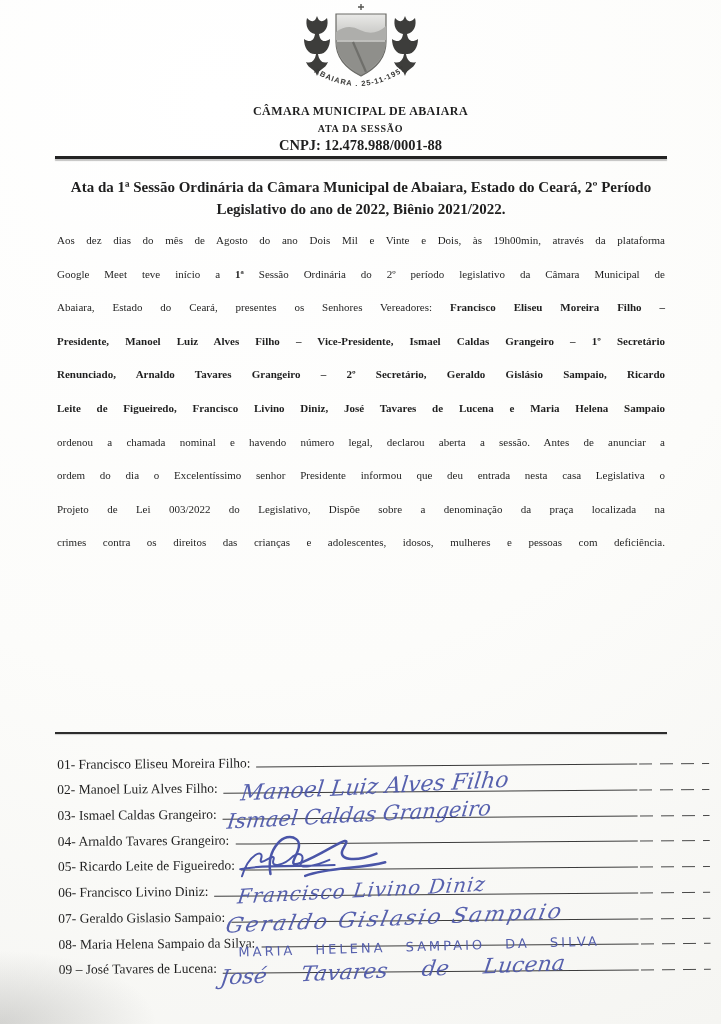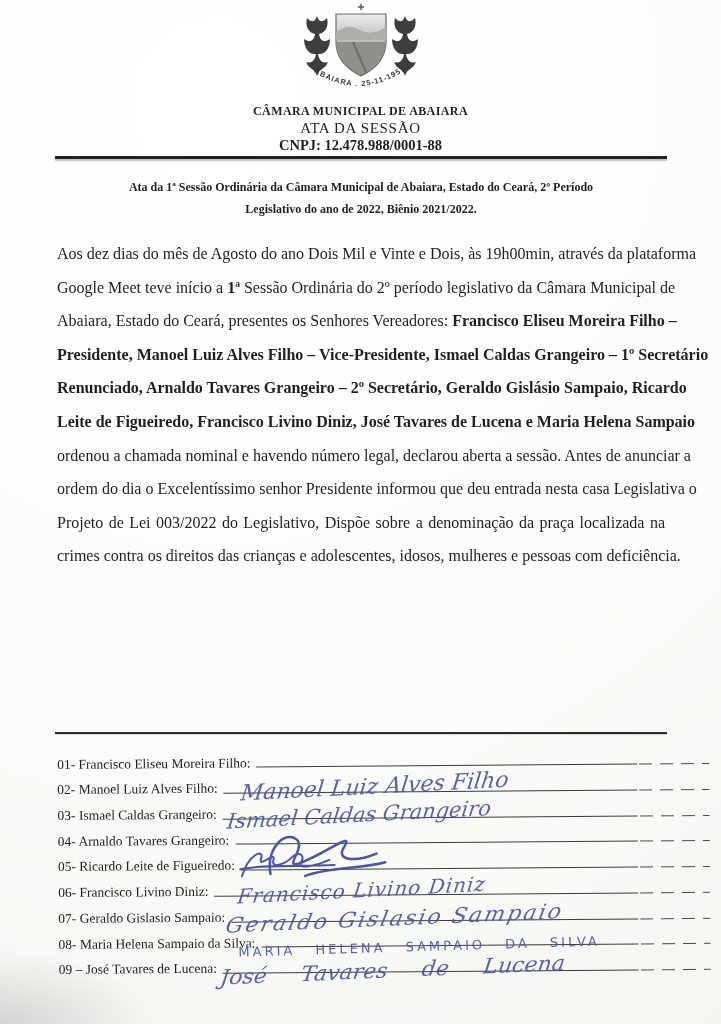--- a/index.html
+++ b/index.html
@@ -6,30 +6,30 @@
   .page{
     position:relative;width:721px;height:1024px;margin:0 auto;overflow:hidden;
     background:radial-gradient(circle at 30% 10%, #ffffff 0%, #fcfcfa 55%, #f5f5f2 100%);
     font-family:"Liberation Serif", serif;color:#1f1f1f;
   }
   
   .crest{position:absolute;top:4px;left:50%;transform:translateX(-50%);}
   
   .hdr{position:absolute;top:103px;left:0;width:721px;text-align:center;line-height:17px;}
   .org{font-size:12px;font-weight:700;letter-spacing:.4px;}
-  .doctype{font-size:15px;font-weight:400;letter-spacing:.7px;}
+  .doctype{font-size:10px;font-weight:700;letter-spacing:.7px;}
   .cnpj{font-size:14.5px;font-weight:700;}
   .rule{position:absolute;left:55px;width:612px;}
   .rule-top{top:156px;height:3px;background:#232323;box-shadow:0 2px 1px rgba(90,90,90,.35);}
   .rule-mid{top:732px;height:2px;background:#2d2d2d;box-shadow:0 1px 1px rgba(110,110,110,.3);}
   
   .title{position:absolute;top:176px;left:57px;width:608px;text-align:center;
-         font-weight:700;font-size:12px;line-height:22px;}
+         font-weight:700;font-size:15px;line-height:22px;}
   
-  .bodytext{position:absolute;top:237px;left:57px;width:608px;font-size:16px;}
+  .bodytext{position:absolute;top:224px;left:57px;width:608px;font-size:11px;}
   .bodyline{height:33.6px;line-height:33.6px;white-space:nowrap;
             text-align:justify;text-align-last:justify;}
   .bodyline .bold{font-weight:700;}
   
   .sigs{position:absolute;top:750px;left:57px;right:12px;transform:rotate(-0.45deg);
         transform-origin:left top;}
   .sigrow{position:relative;height:25.7px;display:flex;align-items:flex-end;font-size:13.5px;}
   .siglabel{white-space:nowrap;padding-bottom:3px;}
   .sigline{flex:1;height:2px;margin:0 0 6px 6px;
     background-image:linear-gradient(#3c3c3c,#3c3c3c),

